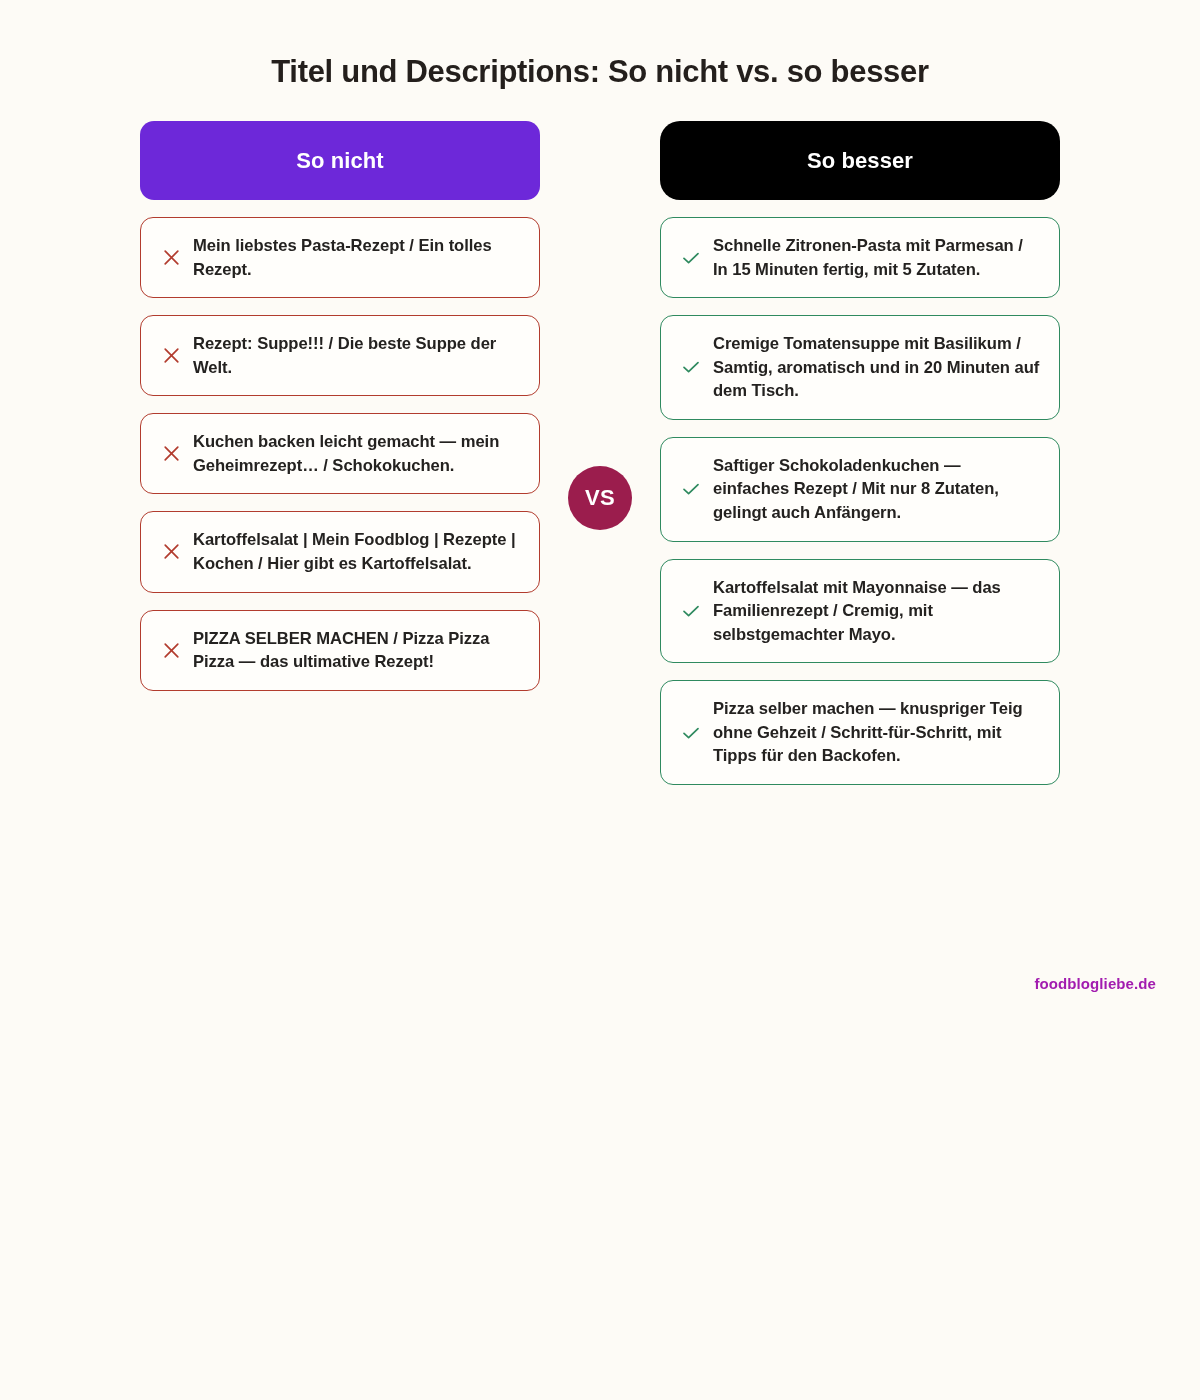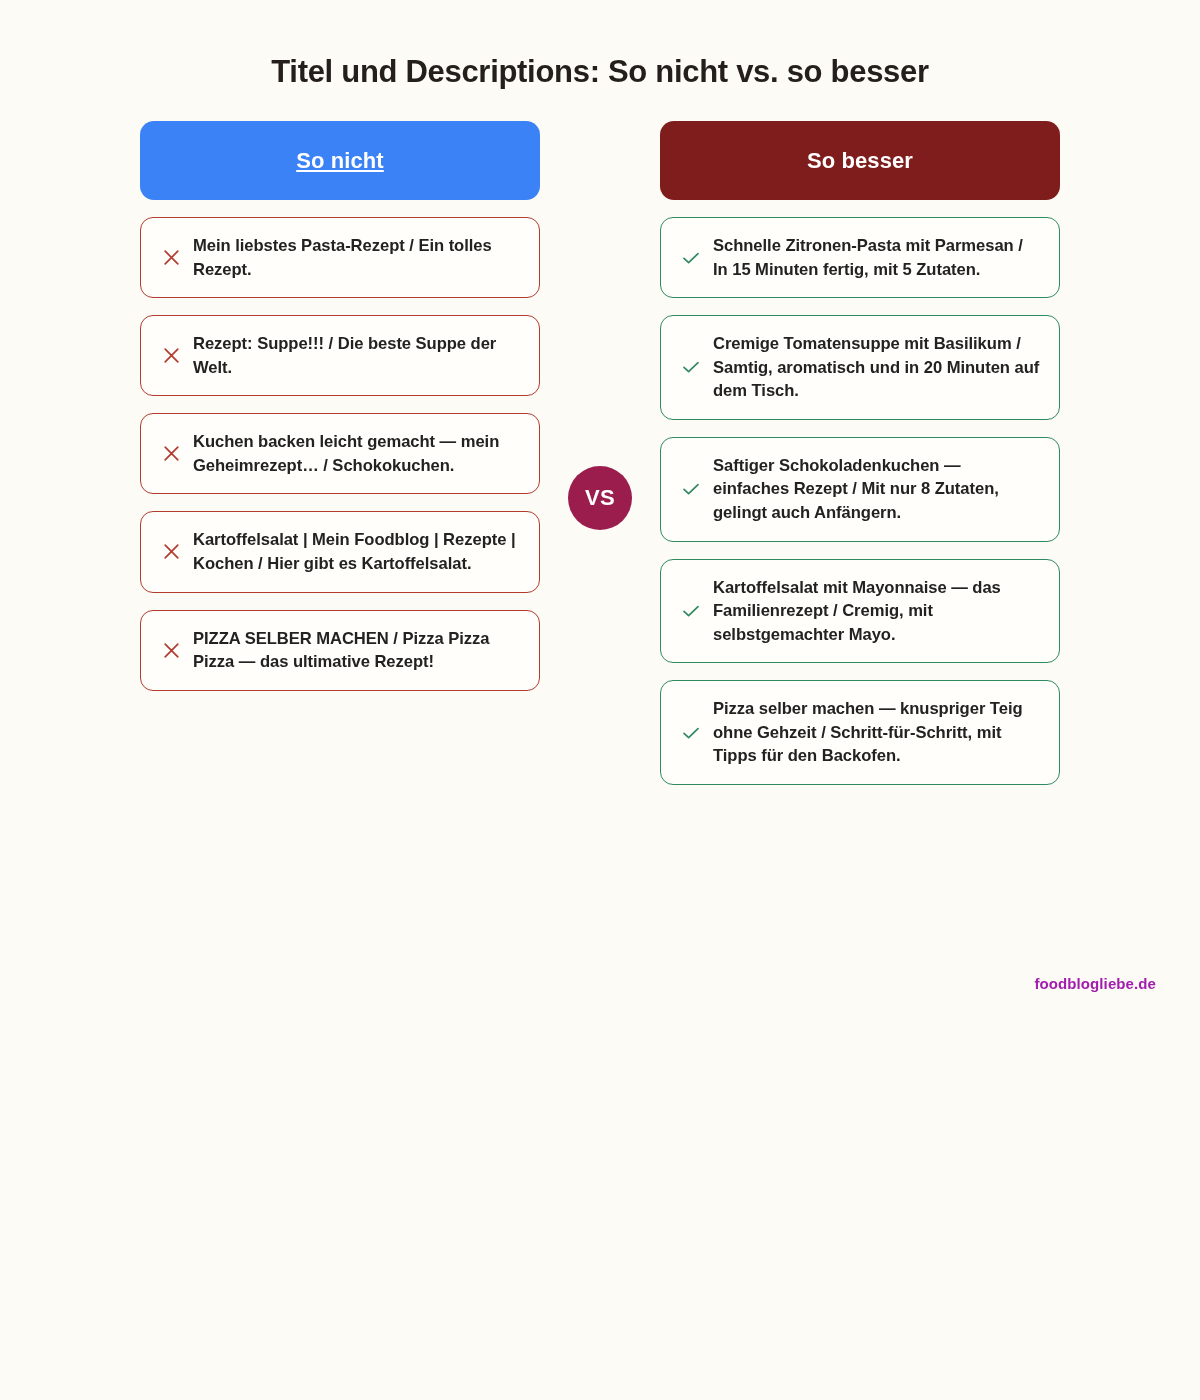--- a/index.html
+++ b/index.html
@@ -59,22 +59,22 @@
     display: flex;
     align-items: center;
     justify-content: center;
     color: #ffffff;
     font-size: 22px;
     font-weight: 700;
     letter-spacing: 0.1px;
     margin-bottom: 17px;
   }
 
-  .col-header.bad  { background: #3b82f6; text-decoration: underline; }
-  .col-header.good { background: #7f1d1d; }
+  .col-header.bad  { background: #6d28d9; }
+  .col-header.good { background: #000000; border-radius: 20px; }
 
   
   .card {
     border-radius: 13px;
     background: #fffefb;
     display: flex;
     align-items: center;
     padding: 16px 18px 16px 16px;
     margin-bottom: 17px;
     min-height: 78px;

